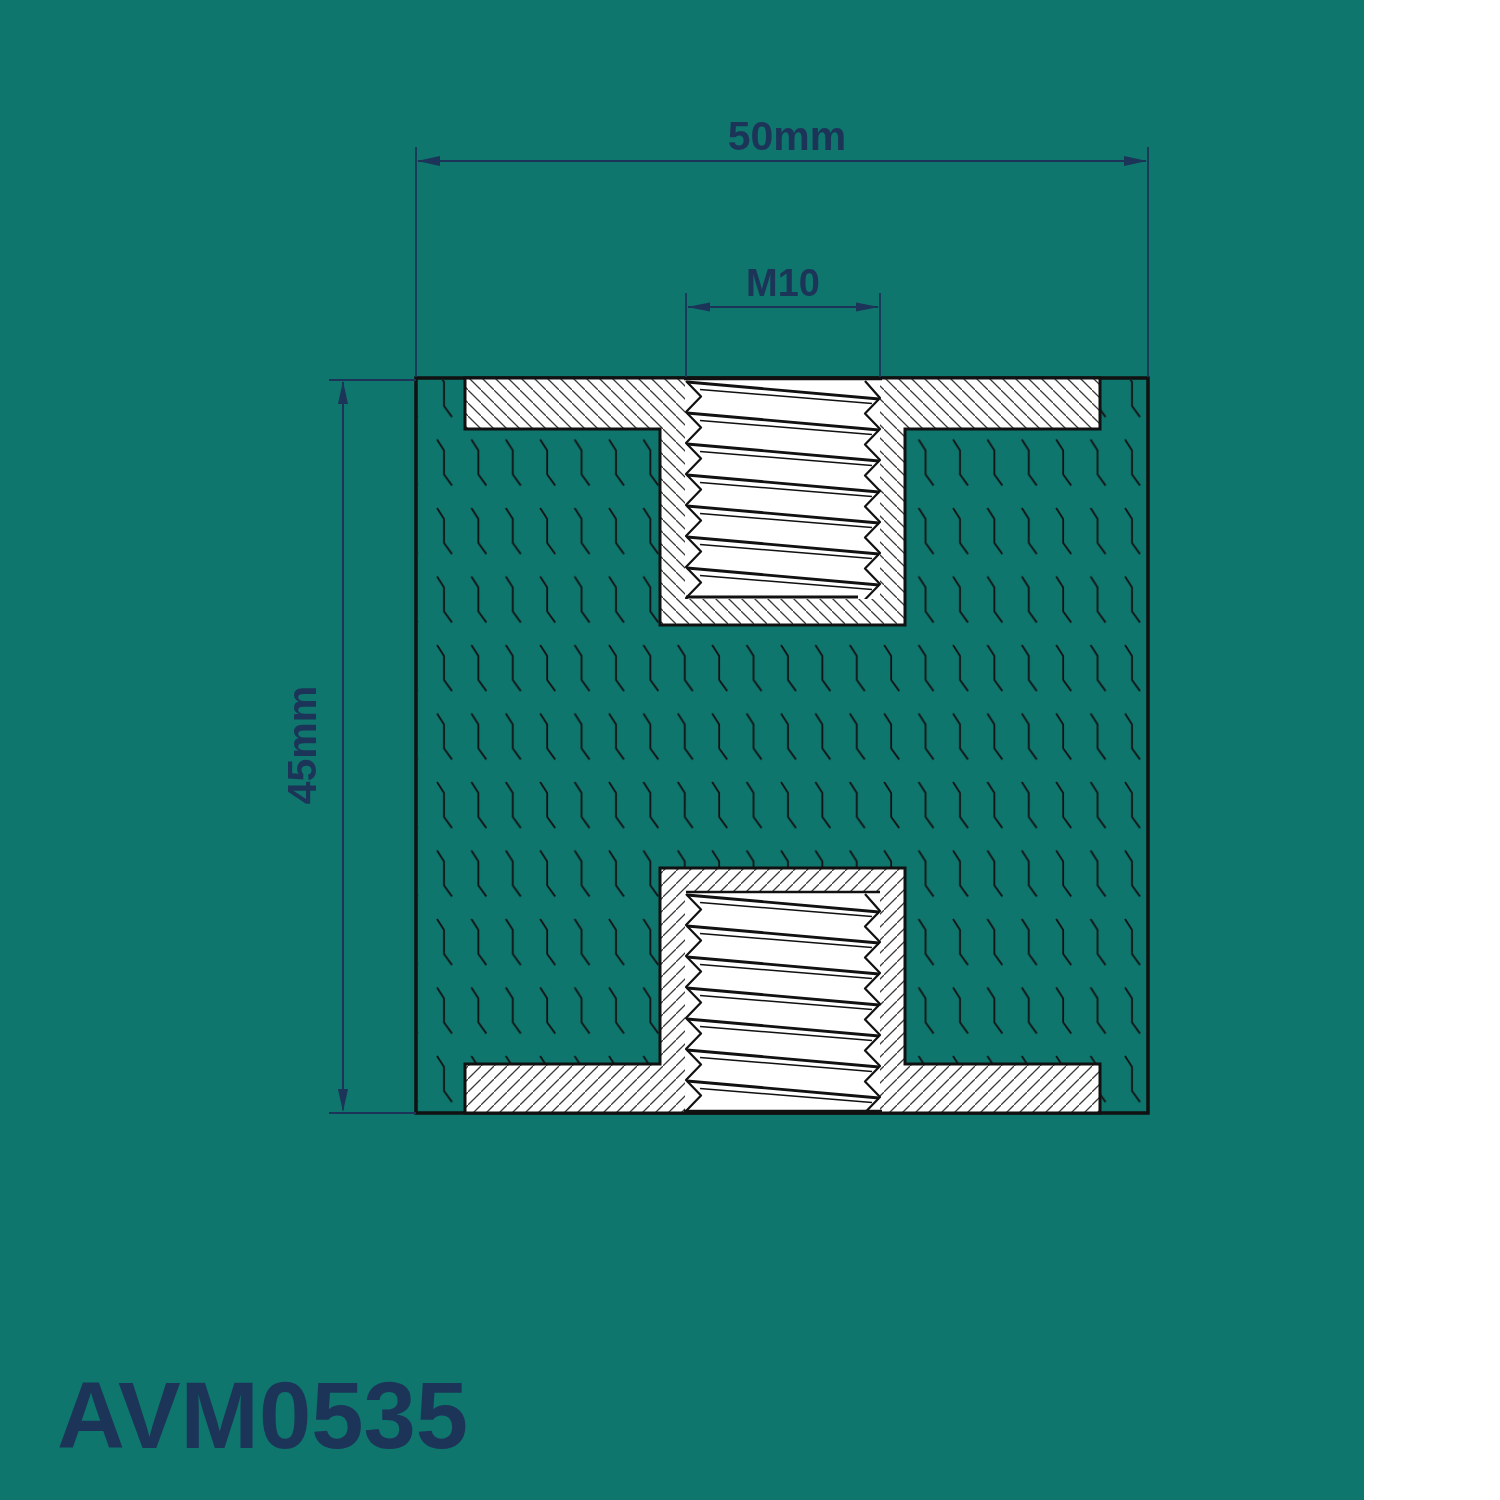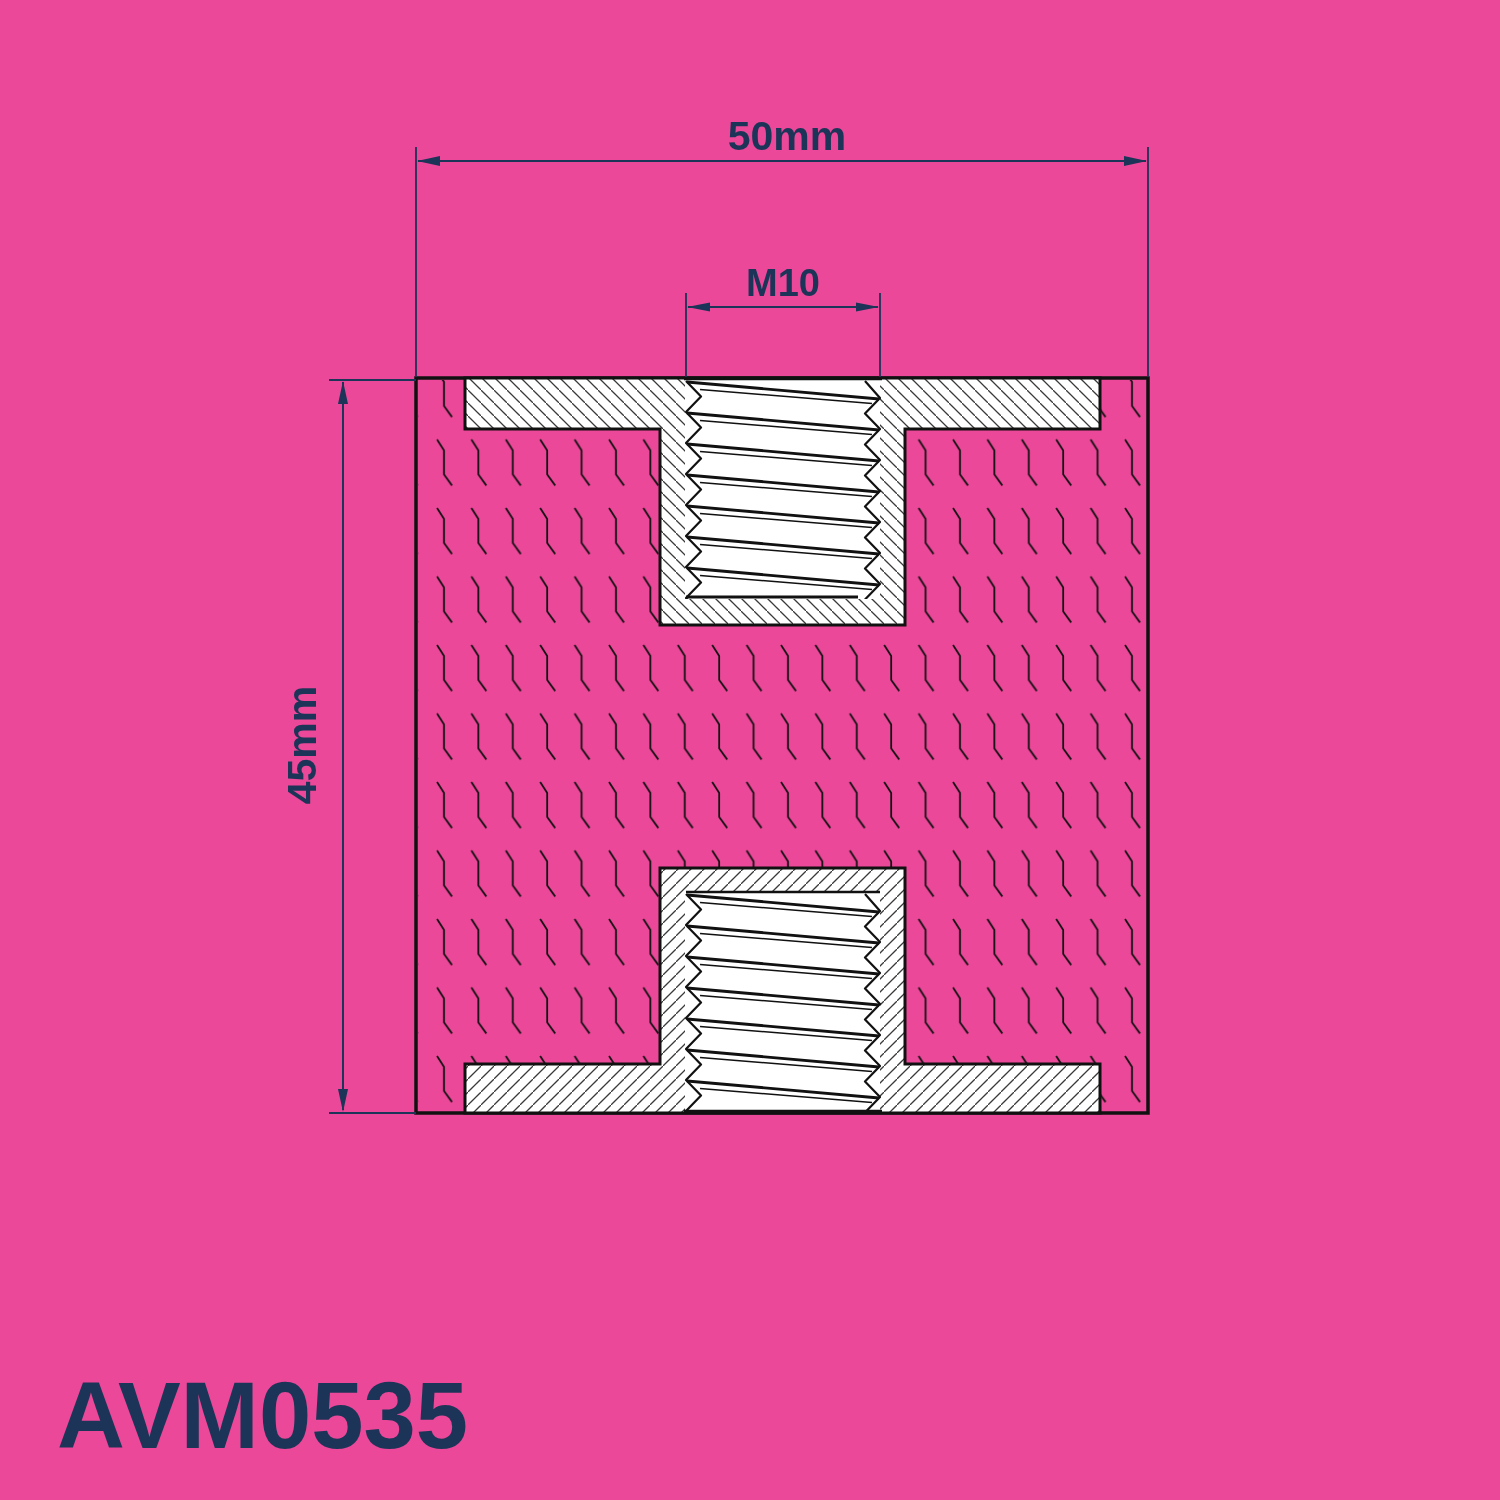--- a/index.html
+++ b/index.html
@@ -1,16 +1,16 @@
 <!DOCTYPE html>
 <html><head>
 <meta charset="utf-8">
 <style>
   html,body{margin:0;padding:0;background:#ffffff;}
-  .canvas{position:relative;width:1500px;height:1500px;background:#ec4899;overflow:hidden;
+  .canvas{position:relative;width:1364px;height:1500px;background:#0f766e;overflow:hidden;
           font-family:"Liberation Sans", sans-serif;}
   svg text{font-family:"Liberation Sans", sans-serif;}
   .dim-text{fill:#1c3457;font-weight:bold;}
   .part-no{fill:#1c3457;font-weight:bold;}
 </style>
 </head>
 <body>
 
 <div class="canvas">
 <svg width="1500" height="1500" viewBox="0 0 1500 1500">

